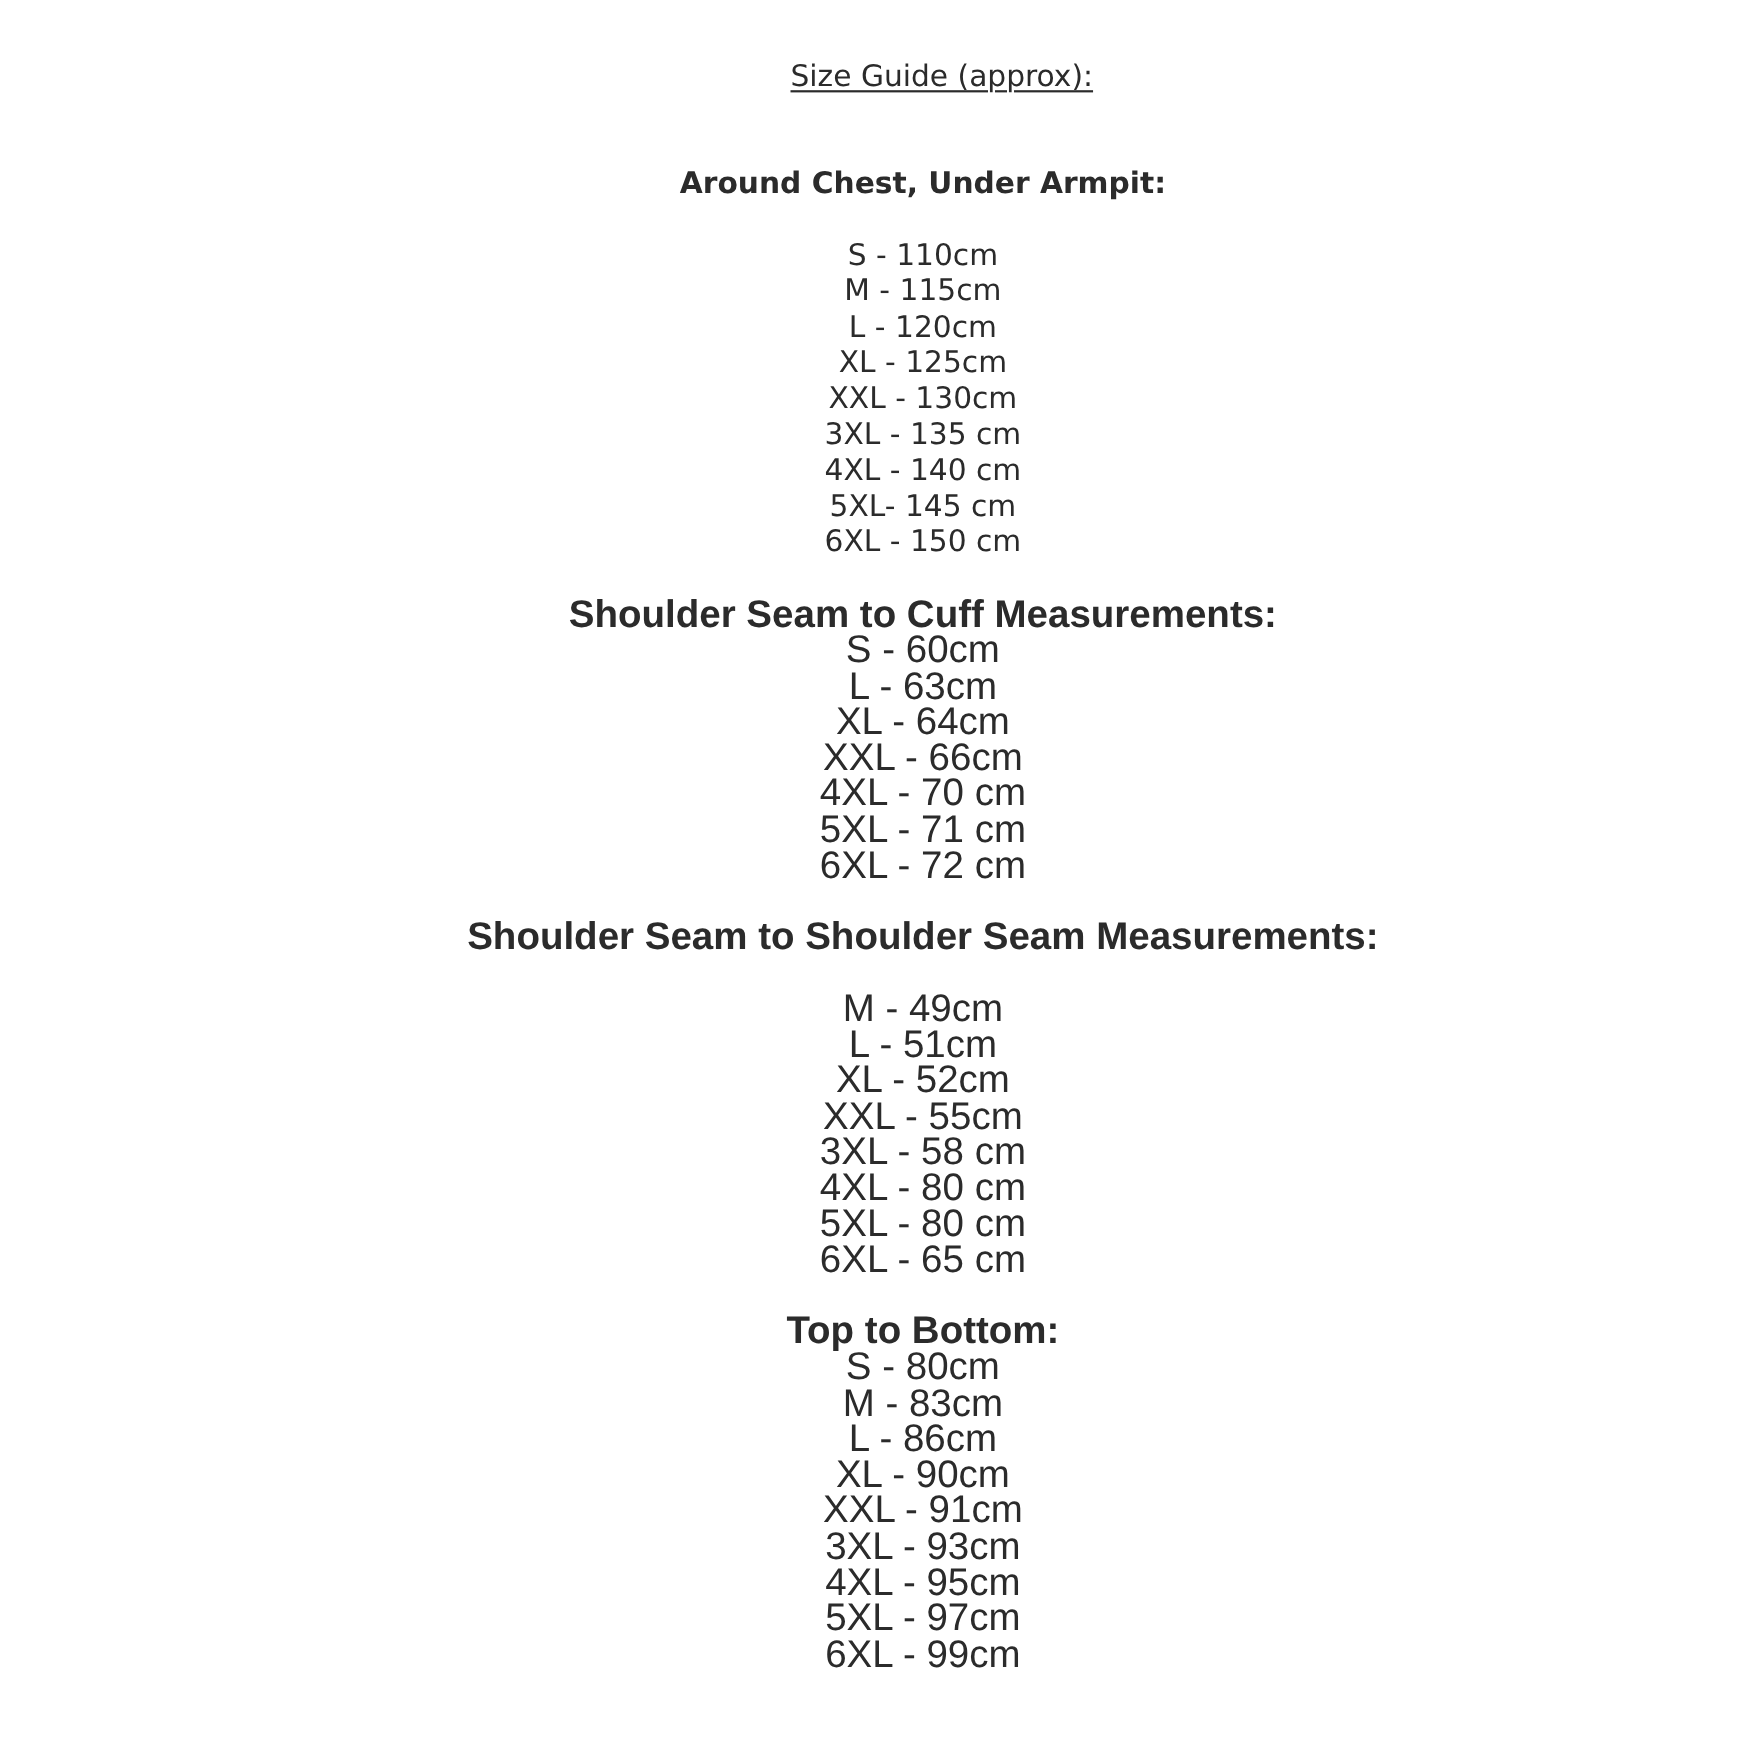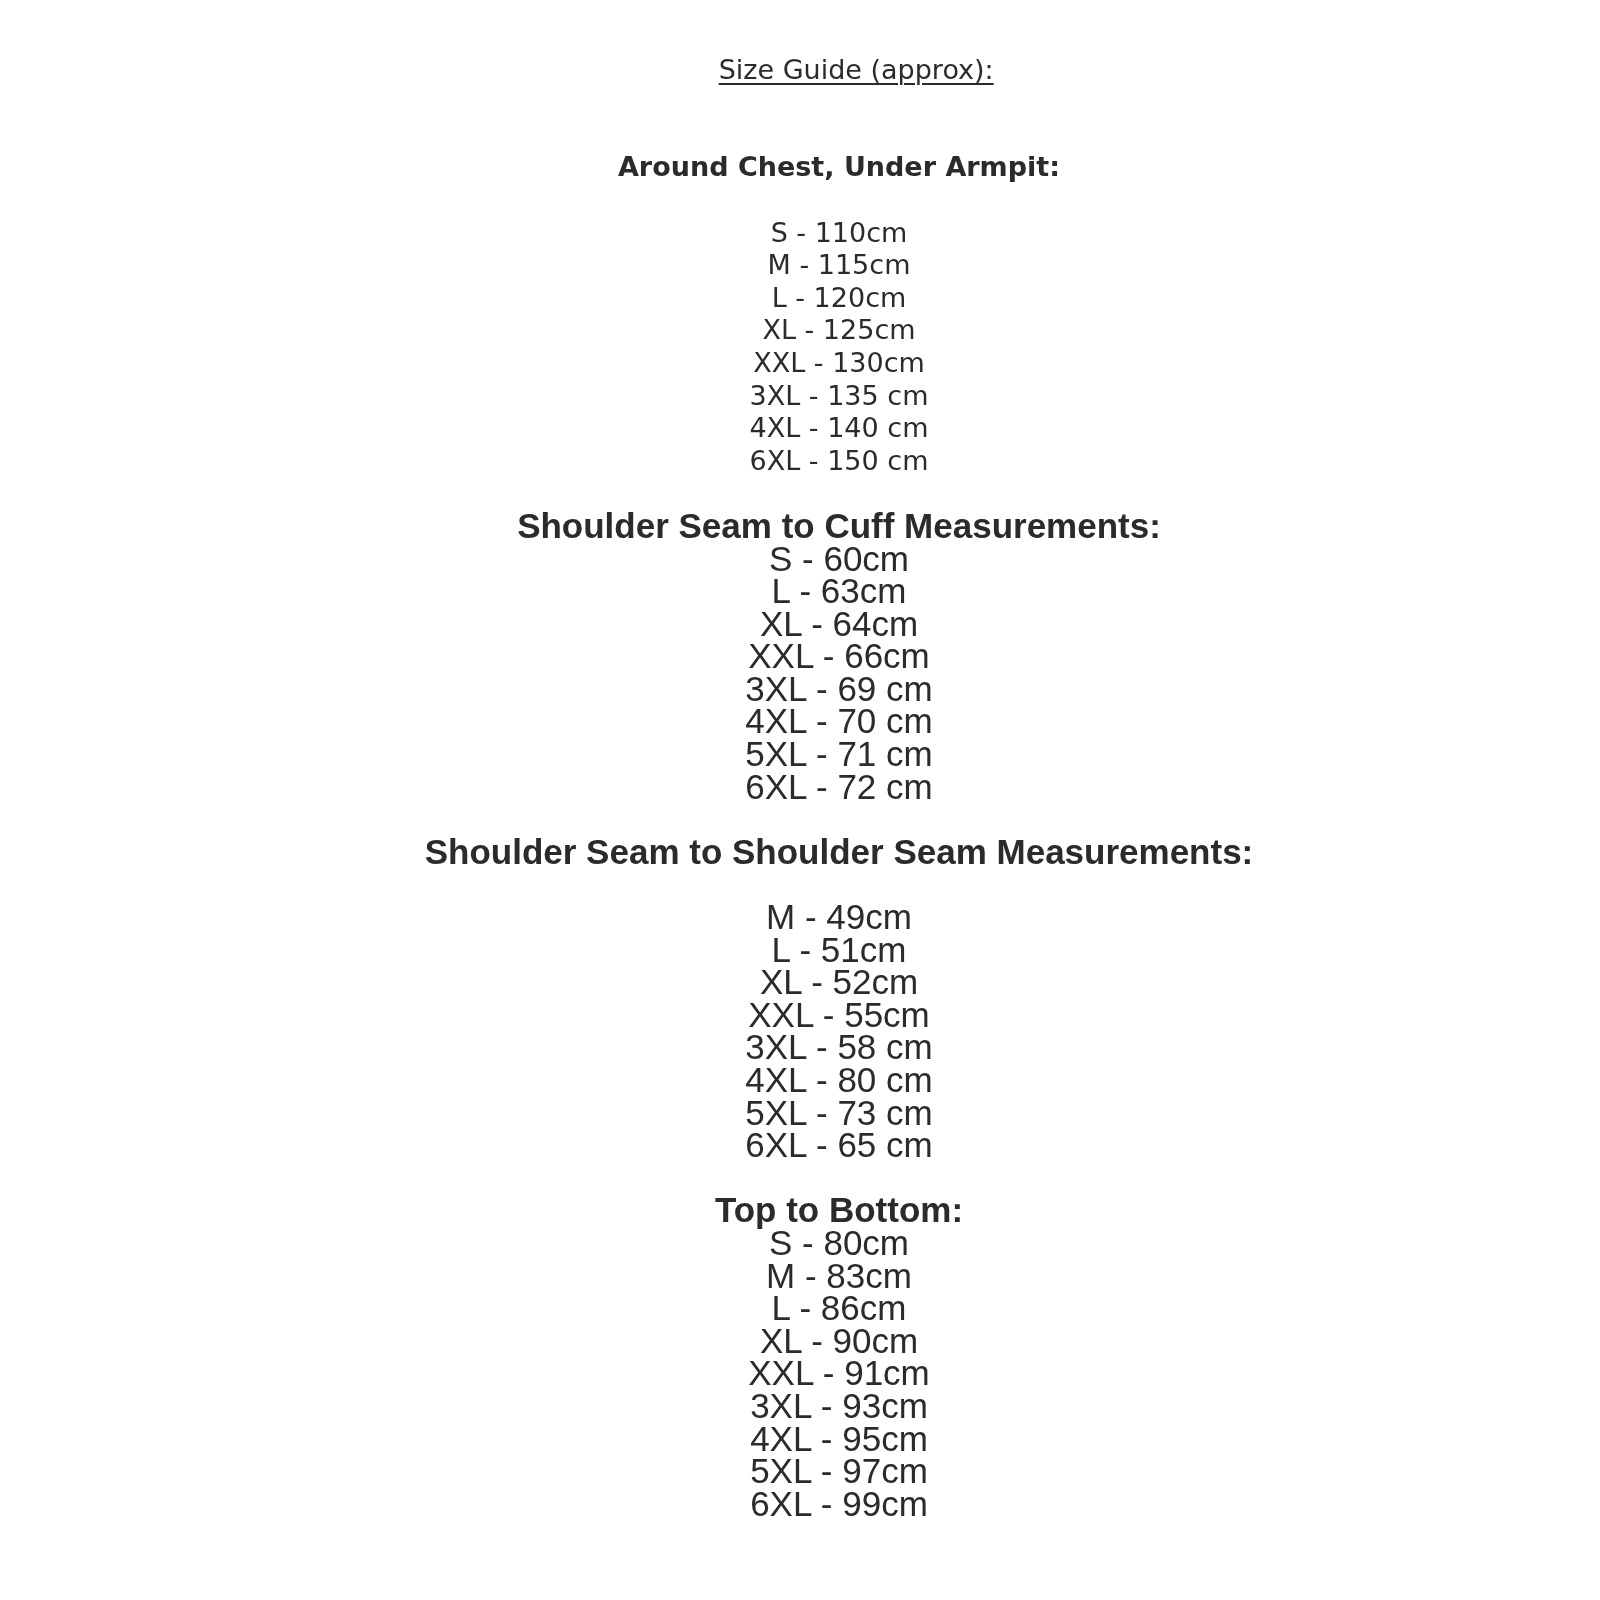--- a/index.html
+++ b/index.html
@@ -55,41 +55,41 @@
       <div class="spacer"></div>
       <div class="line heading font-a">Around Chest, Under Armpit:</div>
       <div class="spacer"></div>
       <div class="line font-a">S - 110cm</div>
       <div class="line font-a">M - 115cm</div>
       <div class="line font-a">L - 120cm</div>
       <div class="line font-a">XL - 125cm</div>
       <div class="line font-a">XXL - 130cm</div>
       <div class="line font-a">3XL - 135 cm</div>
       <div class="line font-a">4XL - 140 cm</div>
+      <div class="line font-a">5XL- 145 cm</div>
       <div class="line font-a">6XL - 150 cm</div>
       <div class="spacer"></div>
       <div class="line heading font-b">Shoulder Seam to Cuff Measurements:</div>
       <div class="line font-b">S - 60cm</div>
       <div class="line font-b">L - 63cm</div>
       <div class="line font-b">XL - 64cm</div>
       <div class="line font-b">XXL - 66cm</div>
-      <div class="line font-b">3XL - 69 cm</div>
       <div class="line font-b">4XL - 70 cm</div>
       <div class="line font-b">5XL - 71 cm</div>
       <div class="line font-b">6XL - 72 cm</div>
       <div class="spacer"></div>
       <div class="line heading font-b">Shoulder Seam to Shoulder Seam Measurements:</div>
       <div class="spacer"></div>
       <div class="line font-b">M - 49cm</div>
       <div class="line font-b">L - 51cm</div>
       <div class="line font-b">XL - 52cm</div>
       <div class="line font-b">XXL - 55cm</div>
       <div class="line font-b">3XL - 58 cm</div>
       <div class="line font-b">4XL - 80 cm</div>
-      <div class="line font-b">5XL - 73 cm</div>
+      <div class="line font-b">5XL - 80 cm</div>
       <div class="line font-b">6XL - 65 cm</div>
       <div class="spacer"></div>
       <div class="line heading font-b">Top to Bottom:</div>
       <div class="line font-b">S - 80cm</div>
       <div class="line font-b">M - 83cm</div>
       <div class="line font-b">L - 86cm</div>
       <div class="line font-b">XL - 90cm</div>
       <div class="line font-b">XXL - 91cm</div>
       <div class="line font-b">3XL - 93cm</div>
       <div class="line font-b">4XL - 95cm</div>

